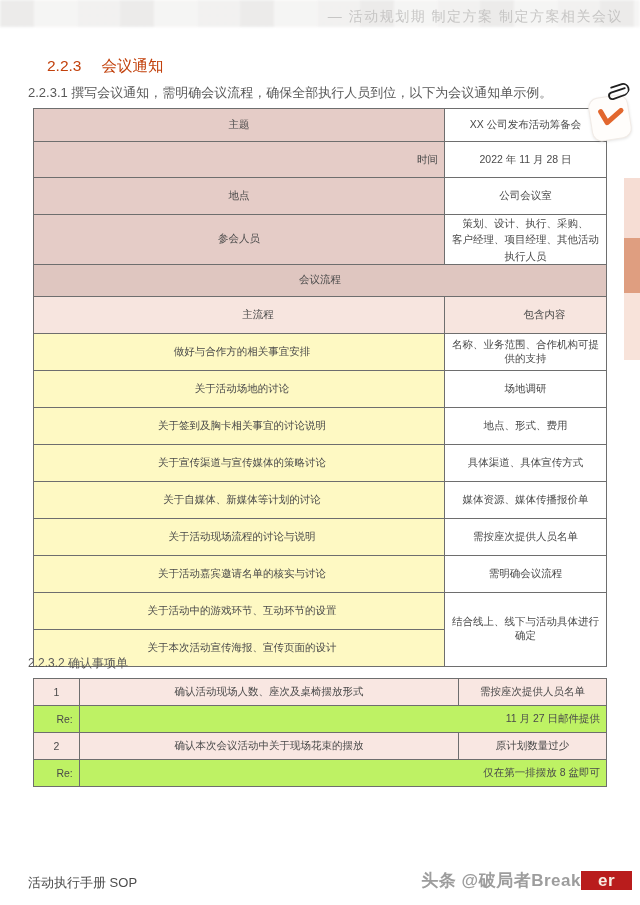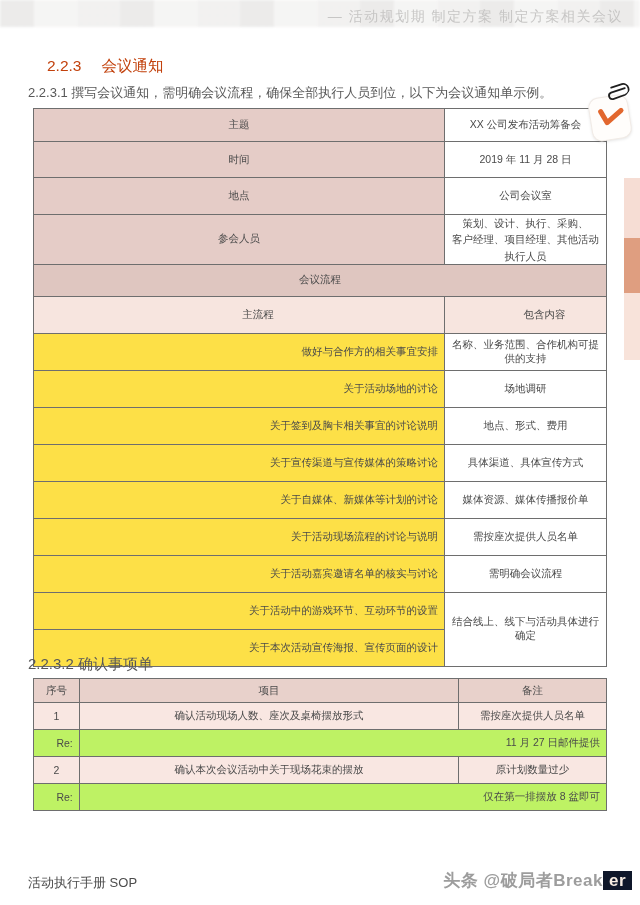--- a/index.html
+++ b/index.html
@@ -17,29 +17,29 @@
   .section-intro{position:absolute;left:28px;top:84px;font-size:13px;color:#585858;}
 
   table{border-collapse:collapse;}
   td,th{border:1px solid #6e6e6e;font-size:10.5px;color:#4a4a4a;font-weight:normal;padding:0 6px;}
 
   
   .t1{position:absolute;left:33px;top:108px;width:574px;border-radius:11px;}
   .t1 td{text-align:center;}
   .t1 .lbl{width:188px;background:#e5ccc7;height:32px;}
   .t1 .val{background:#ffffff;}
-  .t1 .h35{height:35px;} .t1 .h36{height:36px;margin-left:48px;} .t1 .h37{height:37px;}
+  .t1 .h35{height:35px;text-align:right;} .t1 .h36{height:36px;margin-left:48px;} .t1 .h37{height:37px;}
   .t1 .flowband{background:#dfc6c0;height:31px;}
   .t1 .subhdr{background:#f7e5df;height:36px;padding-left:44px;}
-  .t1 .main{width:360px;text-align:right;padding-left:12px;height:36px;background:#fde047;}
+  .t1 .main{width:360px;text-align:center;padding-left:12px;height:36px;background:#fef9c3;}
   .t1 .content{text-align:center;background:#fff;}
   .t1 .two-line span{display:block;line-height:1.55;}
 
   
-  .confirm-label{position:absolute;left:28px;top:655px;font-size:15px;color:#585858;}
+  .confirm-label{position:absolute;left:28px;top:655px;font-size:12px;color:#585858;}
   .t2{position:absolute;left:33px;top:678px;width:574px;}
   .t2 th{background:#e8d1cb;height:23px;text-align:center;}
   .t2 .c-no{width:34px;text-align:center;}
   .t2 .c-item{width:392px;text-align:center;}
   .t2 .c-note{width:144px;text-align:center;}
   .t2 .pink td{background:#f9e7e2;height:26px;}
   .t2 .re td{background:#bef264;height:26px;text-align:right;}
 
   
   .strip{position:absolute;right:0;width:16px;}
@@ -52,21 +52,21 @@
   .clip-note{position:absolute;left:2px;top:12px;width:38px;height:42px;background:#fffdfb;border:1px solid #f1ebe6;
     border-radius:10px;transform:rotate(-9deg);box-shadow:0 1px 3px rgba(0,0,0,.10);}
   .clip-check{position:absolute;left:9px;top:22px;transform:rotate(8deg);}
   .clip-paper{position:absolute;left:18px;top:-6px;transform:rotate(38deg);}
 
   
   .footer-title{position:absolute;left:28px;top:874px;font-size:13px;color:#4c4c4c;}
   .footer-bar{position:absolute;left:132px;top:872px;width:258px;height:19px;background:#f8dbcc;
     font-size:10.5px;color:#8f8b88;text-align:right;line-height:19px;padding-right:8px;box-sizing:border-box;margin-top:46px;}
   .watermark{position:absolute;right:8px;top:869px;font-size:17px;font-weight:bold;color:#9d9d9d;letter-spacing:.5px;}
-  .watermark .wm-suffix{background:#0f172a;color:#f7ece2;padding:0 6px;}
+  .watermark .wm-suffix{background:#b91c1c;color:#f7ece2;padding:0 17px;}
 </style>
 </head>
 <body>
 
 <div id="page">
 
   <div class="top-band"></div>
   <div class="breadcrumb">— 活动规划期 制定方案 制定方案相关会议</div>
 
   <div class="section-title">
@@ -89,21 +89,21 @@
   </div>
 
   <table class="t1">
     <tbody>
         <tr>
       <td class="lbl">主题</td>
       <td class="val">XX 公司发布活动筹备会</td>
     </tr>
     <tr>
       <td class="lbl h35">时间</td>
-      <td class="val">2019 年 11 月 28 日</td>
+      <td class="val">2022 年 11 月 28 日</td>
     </tr>
     <tr>
       <td class="lbl h36">地点</td>
       <td class="val">公司会议室</td>
     </tr>
     <tr>
       <td class="lbl h37">参会人员</td>
       <td class="val two-line">
         <span>策划、设计、执行、采购、</span>
         <span>客户经理、项目经理、其他活动执行人员</span>
@@ -151,25 +151,20 @@
     <tr>
       <td class="main">关于本次活动宣传海报、宣传页面的设计</td>
     </tr>
   </tbody>
     </table>
 
   <div class="confirm-label">2.2.3.2 确认事项单</div>
 
   <table class="t2">
     <tbody>
-        <tr>
-      <th class="c-no">序号</th>
-      <th class="c-item">项目</th>
-      <th class="c-note">备注</th>
-    </tr>
     <tr class="pink">
       <td class="c-no">1</td>
       <td class="c-item">确认活动现场人数、座次及桌椅摆放形式</td>
       <td class="c-note">需按座次提供人员名单</td>
     </tr>
     <tr class="re">
       <td class="c-no">Re:</td>
       <td colspan="2">11 月 27 日邮件提供</td>
     </tr>
     <tr class="pink">

